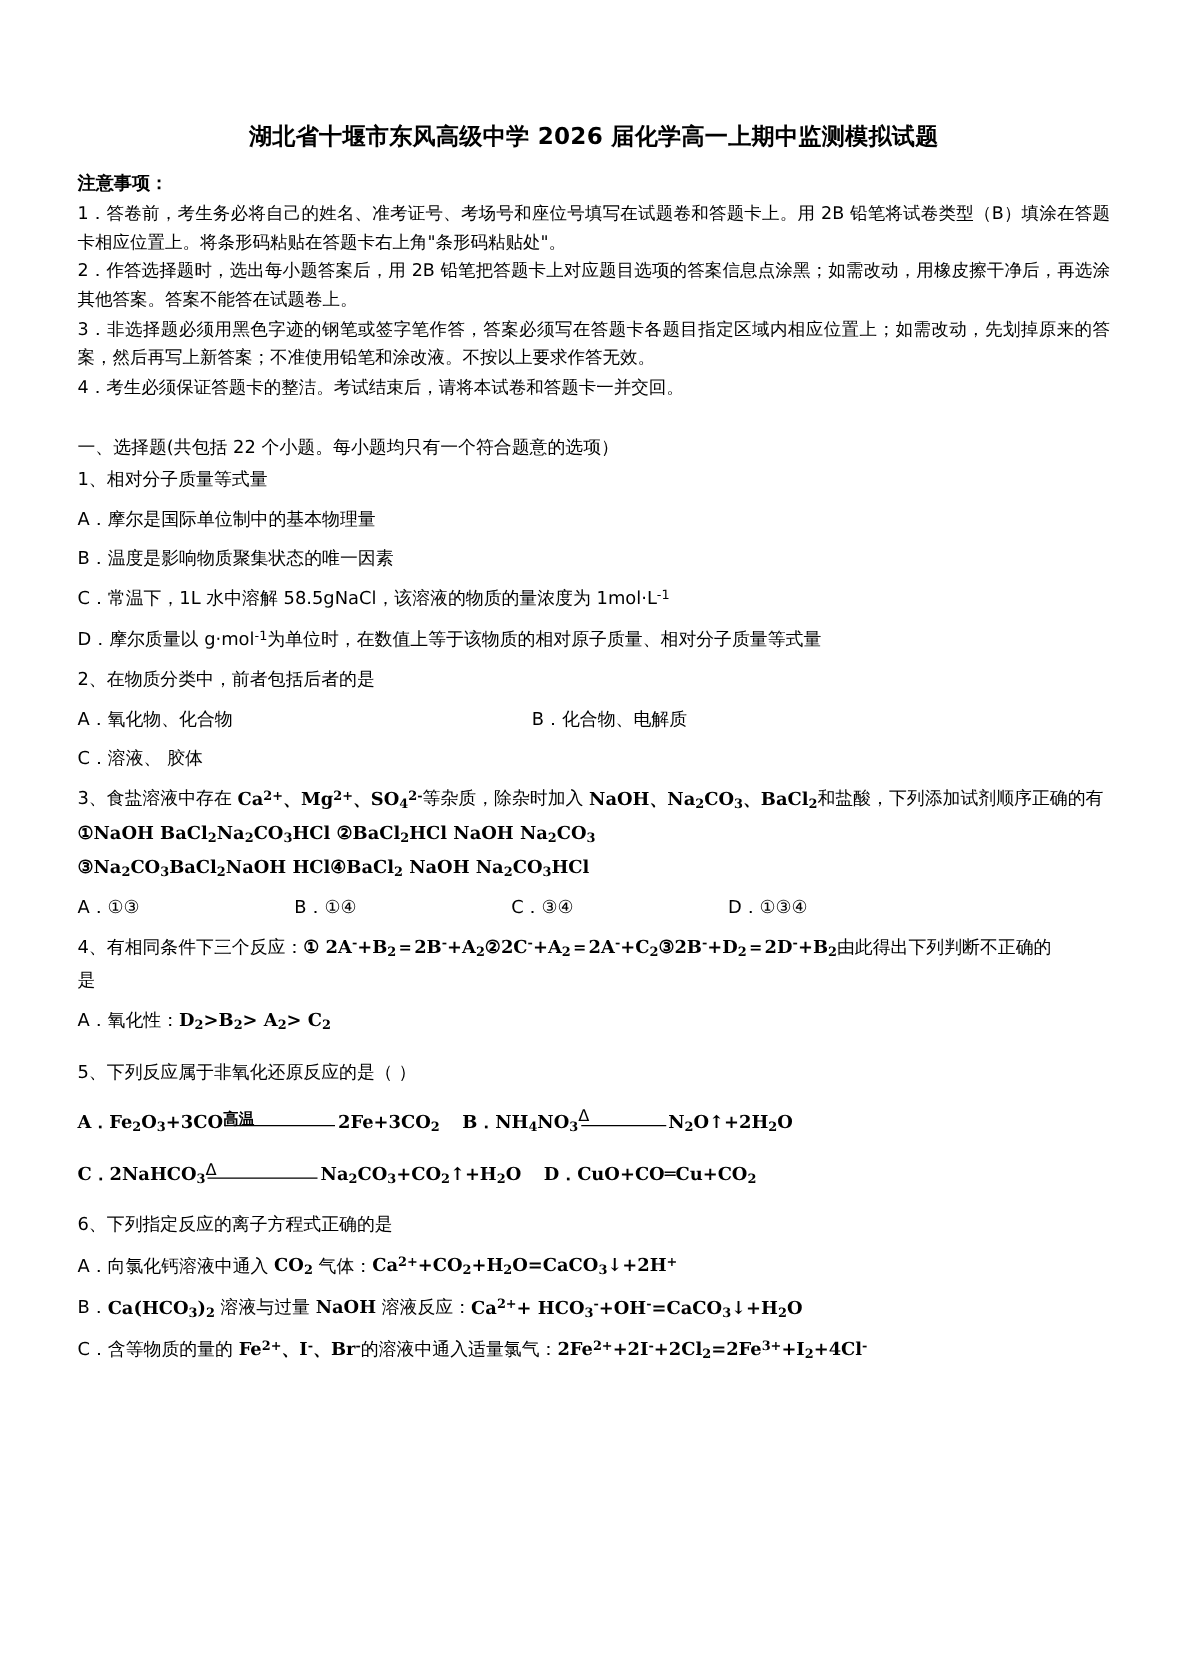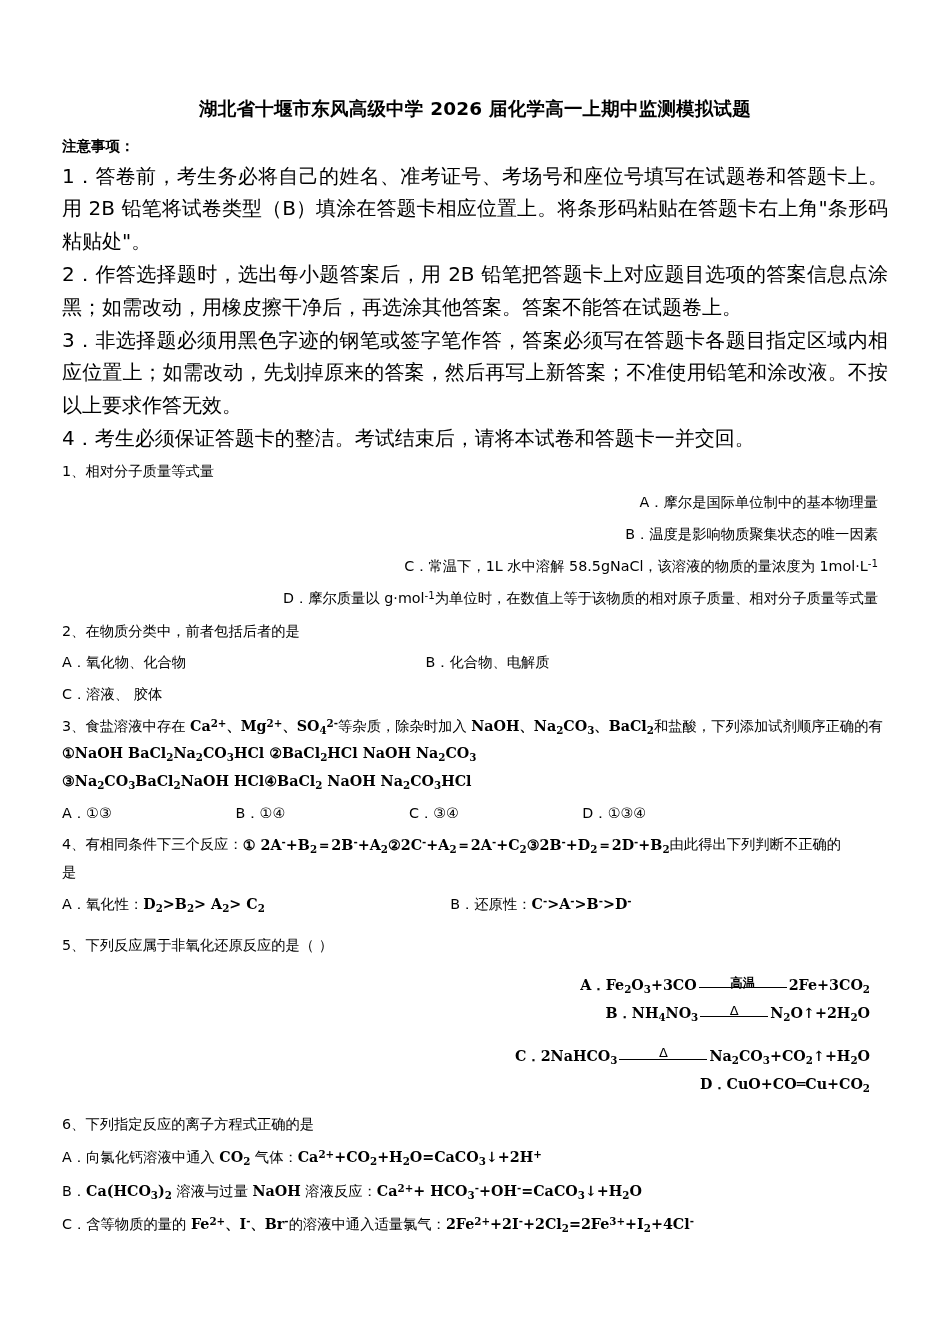--- a/index.html
+++ b/index.html
@@ -27,21 +27,21 @@
     letter-spacing: 0.2px;
     margin: 0 0 16px 0;
     font-family: "DejaVu Sans", "Liberation Sans", sans-serif;
   }
   .notice-head {
     font-size: 14.5px;
     font-weight: bold;
     margin: 6px 0 4px 0;
   }
   .notice-item {
-    font-size: 20px;
+    font-size: 14px;
     line-height: 1.62;
     margin: 0 0 1px 0;
     text-align: justify;
   }
   .section-head {
     font-size: 14.3px;
     margin: 26px 0 6px 0;
   }
   .q-stem {
     font-size: 14.3px;
@@ -53,21 +53,21 @@
   .opt-row {
     display: flex;
     font-size: 14.3px;
     line-height: 1.6;
     margin: 9px 0 9px 0;
   }
   .opt-row .opt {
     padding-right: 10px;
     box-sizing: border-box;
   }
-  .opt-full { width: 100%; text-align: right; }
+  .opt-full { width: 100%; }
   .opt-half-a { width: 44%; }
   .opt-half-b { width: 56%; }
   .opt-q4a { width: 47%; }
   .opt-q4b { width: 53%; }
   .opt-quarter { width: 21%; }
   .opt-quarter.first { width: 21%; }
   .opt-line {
     font-size: 14.3px;
     line-height: 1.62;
     margin: 10px 0;
@@ -89,48 +89,48 @@
     left: 2px;
     right: 2px;
     top: 0.62em;
     border-top: 1.2px solid #000;
   }
   .arrow-label {
     position: absolute;
     left: 0;
     right: 0;
     top: -0.72em;
-    text-align: center;
+    text-align: left;
     font-size: 12.5px;
     font-weight: bold;
   }
   .arrow-label.sym { font-size: 13px; font-weight: normal; }
   .q5-line {
     font-size: 14.3px;
     line-height: 2.0;
     margin: 14px 0;
     display: flex;
     align-items: flex-end;
-    flex-direction: column;
   }
   .q5-line .seg { padding-right: 18px; }
 </style>
 </head>
 <body>
 
 <div class="page">
 
   <div class="doc-title">湖北省十堰市东风高级中学 2026 届化学高一上期中监测模拟试题</div>
 
   <div class="notice-head">注意事项：</div>
   <div class="notice-item">1．答卷前，考生务必将自己的姓名、准考证号、考场号和座位号填写在试题卷和答题卡上。用 2B 铅笔将试卷类型（B）填涂在答题卡相应位置上。将条形码粘贴在答题卡右上角"条形码粘贴处"。</div>
   <div class="notice-item">2．作答选择题时，选出每小题答案后，用 2B 铅笔把答题卡上对应题目选项的答案信息点涂黑；如需改动，用橡皮擦干净后，再选涂其他答案。答案不能答在试题卷上。</div>
   <div class="notice-item">3．非选择题必须用黑色字迹的钢笔或签字笔作答，答案必须写在答题卡各题目指定区域内相应位置上；如需改动，先划掉原来的答案，然后再写上新答案；不准使用铅笔和涂改液。不按以上要求作答无效。</div>
   <div class="notice-item">4．考生必须保证答题卡的整洁。考试结束后，请将本试卷和答题卡一并交回。</div>
 
+  <div class="section-head">一、选择题(共包括 22 个小题。每小题均只有一个符合题意的选项）</div>
 
   <div class="q-stem"><span>1、</span><span>相对分子质量等式量</span></div>
   <div class="opt-row">
     <div class="opt opt-full">A．摩尔是国际单位制中的基本物理量</div>
   </div>
   <div class="opt-row">
     <div class="opt opt-full">B．温度是影响物质聚集状态的唯一因素</div>
   </div>
   <div class="opt-row">
     <div class="opt opt-full"><span>C．常温下，1L 水中溶解 58.5gNaCl，该溶液的物质的量浓度为 1mol·L</span><sup>-1</sup></div>
@@ -155,21 +155,20 @@
     <div class="opt opt-quarter first">A．①③</div>
     <div class="opt opt-quarter">B．①④</div>
     <div class="opt opt-quarter">C．③④</div>
     <div class="opt opt-quarter">D．①③④</div>
   </div>
 
   <div class="q-stem"><span>4、</span>有相同条件下三个反应：<span class="bold serif">① 2A<sup>-</sup>+B<sub>2</sub>＝2B<sup>-</sup>+A<sub>2</sub>②2C<sup>-</sup>+A<sub>2</sub>＝2A<sup>-</sup>+C<sub>2</sub>③2B<sup>-</sup>+D<sub>2</sub>＝2D<sup>-</sup>+B<sub>2</sub></span>由此得出下列判断不正确的</div>
   <div class="q-stem tight">是</div>
   <div class="opt-row">
     <div class="opt opt-q4a">A．氧化性：<span class="bold serif">D<sub>2</sub>&gt;B<sub>2</sub>&gt; A<sub>2</sub>&gt; C<sub>2</sub></span></div>
-    <div class="opt opt-q4b">B．还原性：<span class="bold serif">C<sup>-</sup>&gt;A<sup>-</sup>&gt;B<sup>-</sup>&gt;D<sup>-</sup></span></div>
   </div>
   <div class="opt-row">
   </div>
 
   <div class="q-stem"><span>5、</span><span>下列反应属于非氧化还原反应的是（      ）</span></div>
   <div class="q5-line">
     <div class="seg"><span class="bold serif">A．Fe<sub>2</sub>O<sub>3</sub>+3CO</span><span class="arrow-wrap"><span class="arrow-label">高温</span><span class="arrow-line"></span></span><span class="bold serif">2Fe+3CO<sub>2</sub></span></div>
     <div class="seg"><span class="bold serif">B．NH<sub>4</sub>NO<sub>3</sub></span><span class="arrow-wrap short"><span class="arrow-label sym">Δ</span><span class="arrow-line"></span></span><span class="bold serif">N<sub>2</sub>O↑+2H<sub>2</sub>O</span></div>
   </div>
   <div class="q5-line">

